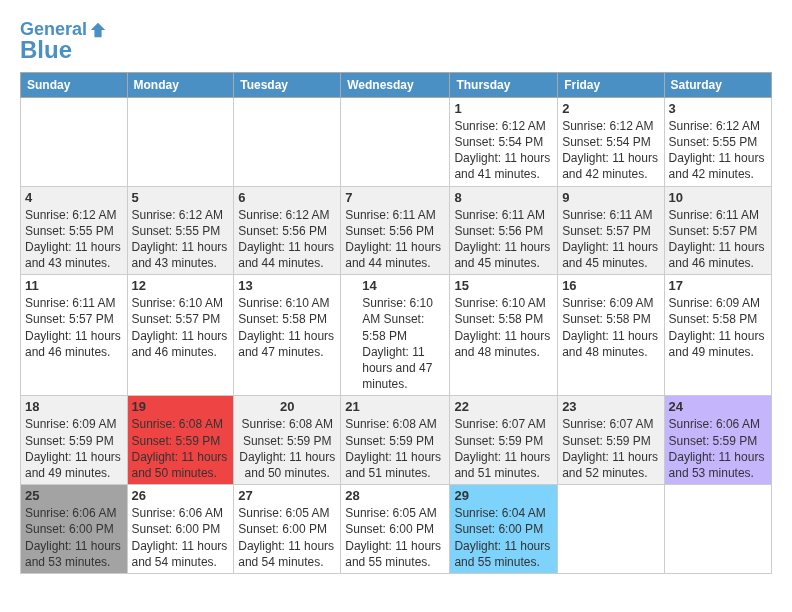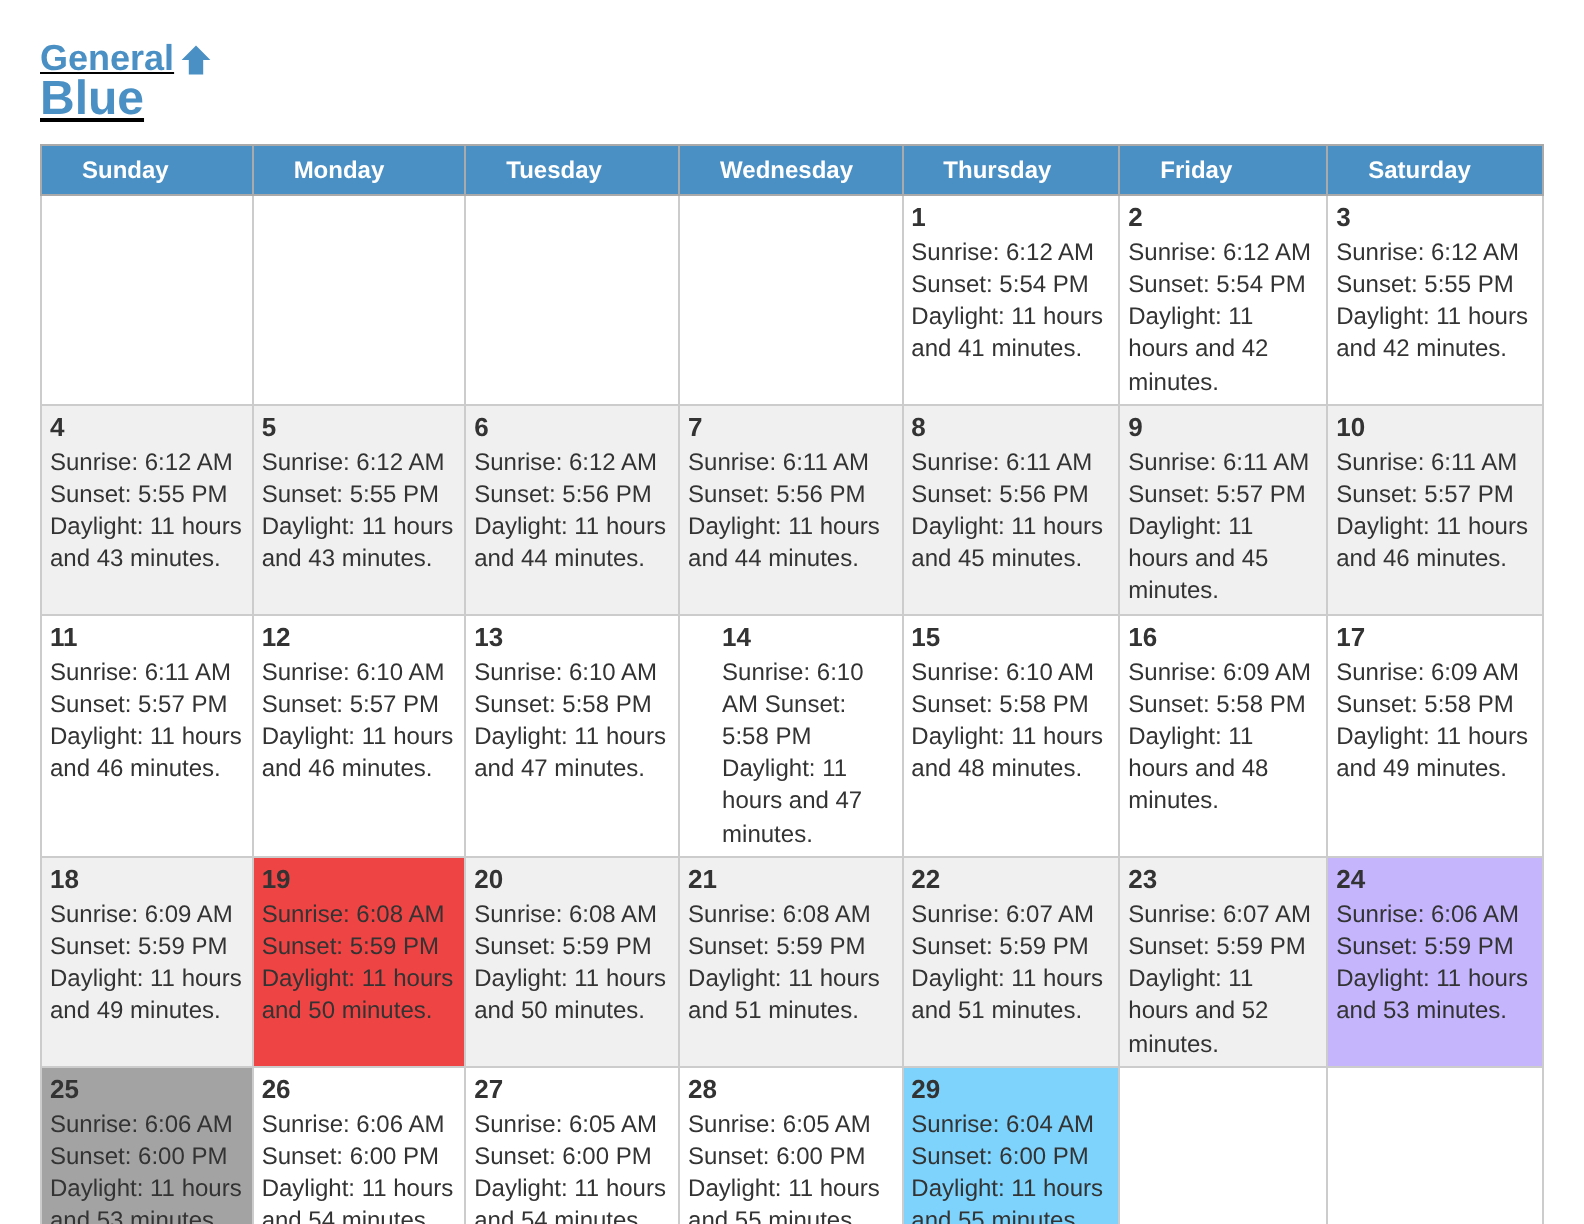--- a/index.html
+++ b/index.html
@@ -12,21 +12,20 @@
     }
     .header-logo {
       display: flex;
       align-items: flex-start;
       justify-content: space-between;
       margin-bottom: 4px;
     }
     .logo-area {
       display: flex;
       align-items: center;
-      text-decoration: underline;
     }
     .logo-text {
       font-size: 18px;
       font-weight: bold;
       color: #333;
       line-height: 1.1;
     }
     .logo-text span {
       color: #4a90c4;
     }
@@ -50,21 +49,21 @@
     table {
       width: 100%;
       border-collapse: collapse;
       margin-top: 8px;
     }
     th {
       background-color: #4a90c4;
       color: #fff;
       font-size: 12px;
       font-weight: bold;
-      padding: 5px 20px;
+      padding: 5px 6px;
       text-align: left;
       border: 1px solid #aaa;
     }
     td {
       border: 1px solid #ccc;
       vertical-align: top;
       padding: 3px 4px;
       font-size: 10px;
       color: #333;
       height: 80px;
@@ -264,21 +263,21 @@
 Daylight: 11 hours
 and 49 minutes.</div>
         </td>
         <td style="background-color: #ef4444;">
           <span class="day-num">19</span>
           <div class="cell-info">Sunrise: 6:08 AM
 Sunset: 5:59 PM
 Daylight: 11 hours
 and 50 minutes.</div>
         </td>
-        <td style="background-color: rgb(240, 240, 240);">
+        <td style="background-color: rgb(240, 240, 240); text-align: center;">
           <span class="day-num">20</span>
           <div class="cell-info">Sunrise: 6:08 AM
 Sunset: 5:59 PM
 Daylight: 11 hours
 and 50 minutes.</div>
         </td>
         <td style="background-color: rgb(240, 240, 240);">
           <span class="day-num">21</span>
           <div class="cell-info">Sunrise: 6:08 AM
 Sunset: 5:59 PM

